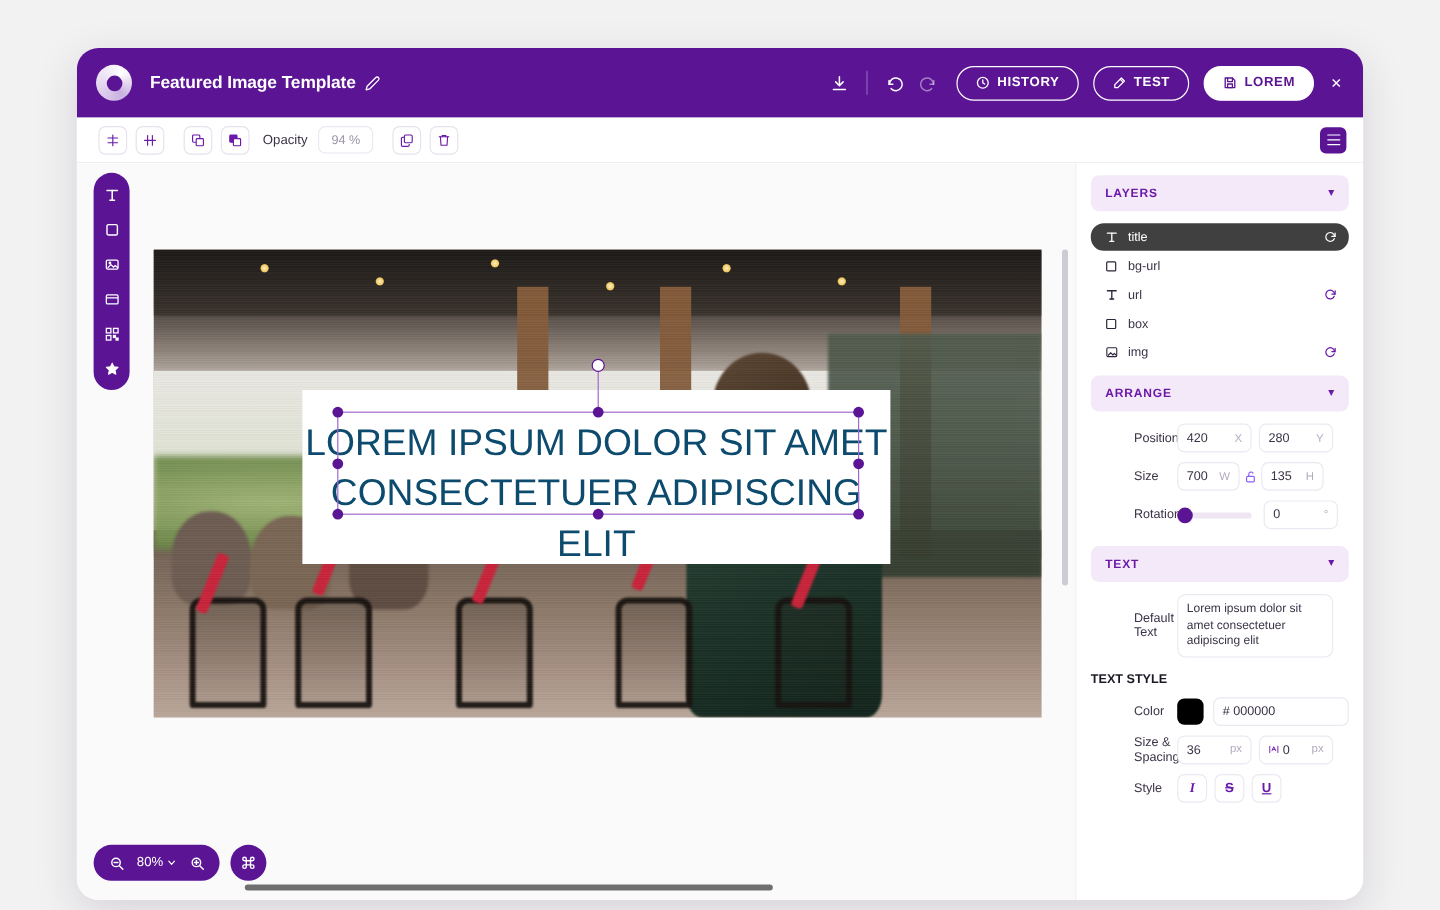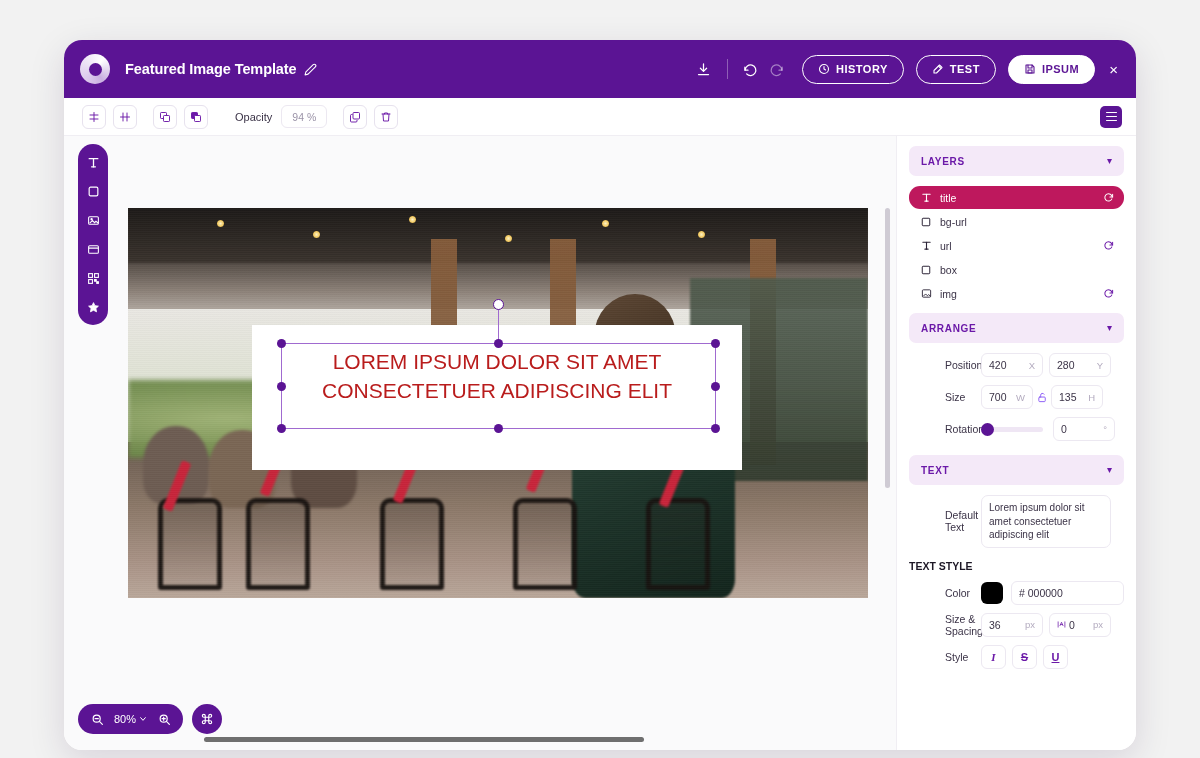--- a/index.html
+++ b/index.html
@@ -111,21 +111,21 @@
     border-radius: 6px;
     background: #ffffff;
     display: flex; align-items: center; justify-content: center;
     margin-right: 7px;
     cursor: pointer;
   }
   .tb-gap { width: 9px; }
   .tb-label {
     font-size: 11px;
     color: #3b3347;
-    margin: 0 9px 0 20px;
+    margin: 0 9px 0 4px;
     white-space: nowrap;
   }
   .tb-field {
     width: 46px; height: 23px;
     border: 1px solid #ece8f1;
     border-radius: 6px;
     background: #ffffff;
     color: #9b93a8;
     font-size: 10.5px;
     display: flex; align-items: center; justify-content: center;
@@ -274,22 +274,22 @@
     font-weight: bold;
     letter-spacing: 0.4px;
     white-space: nowrap;
   }
   .card-text {
     position: absolute;
     left: 124px; top: 140px;
     width: 490px;
     text-align: center;
     z-index: 5;
-    color: #b91c1c;
-    font-size: 21px;
+    color: #0c4a6e;
+    font-size: 31px;
     line-height: 1.36;
     font-weight: 300;
     white-space: pre-line;
   }
 
   
   .sel-box {
     position: absolute;
     left: 153px; top: 135px;
     width: 435px; height: 86px;
@@ -366,21 +366,21 @@
   .chev { color: #6B19A8; font-size: 10px; line-height: 1; }
 
   .layer-row {
     height: 23px;
     display: flex; align-items: center;
     padding: 0 10px;
     border-radius: 11px;
     margin-bottom: 1px;
     cursor: pointer;
   }
-  .layer-row.active { background: #be185d; }
+  .layer-row.active { background: #404040; }
   .layer-ico { width: 14px; display:flex; align-items:center; justify-content:center; margin-right: 7px; }
   .layer-name { font-size: 10.5px; color: #3b3347; flex: 1; }
   .layer-row.active .layer-name { color: #ffffff; }
   .layer-sync { width: 12px; display:flex; align-items:center; justify-content:center; }
 
   .prop-row {
     display: flex; align-items: center;
     margin-bottom: 8px;
   }
   .prop-label {
@@ -483,21 +483,21 @@
           <path d="M13.5 6.5 17.5 10.5"></path>
         </svg>
       <span>TEST</span>
     </div>
     <div class="pill-btn filled">
       <svg width="12" height="12" viewBox="0 0 24 24" fill="none" stroke="#5B1494" stroke-width="2.2" stroke-linecap="round" stroke-linejoin="round">
           <path d="M4 4h12l4 4v12H4Z"></path>
           <path d="M8 4v6h8V4"></path>
           <rect x="8" y="14" width="8" height="6"></rect>
         </svg>
-      <span>IPSUM</span>
+      <span>LOREM</span>
     </div>
     <div class="close-x">×</div>
   </div>
 
   <div class="toolbar">
     <div class="tb-btn">
       <svg width="12" height="12" viewBox="0 0 24 24" fill="none" stroke="#6B19A8" stroke-width="1.9" stroke-linecap="round">
           <path d="M12 3v18"></path>
           <path d="M4 8h16"></path>
           <path d="M4 16h16"></path>

